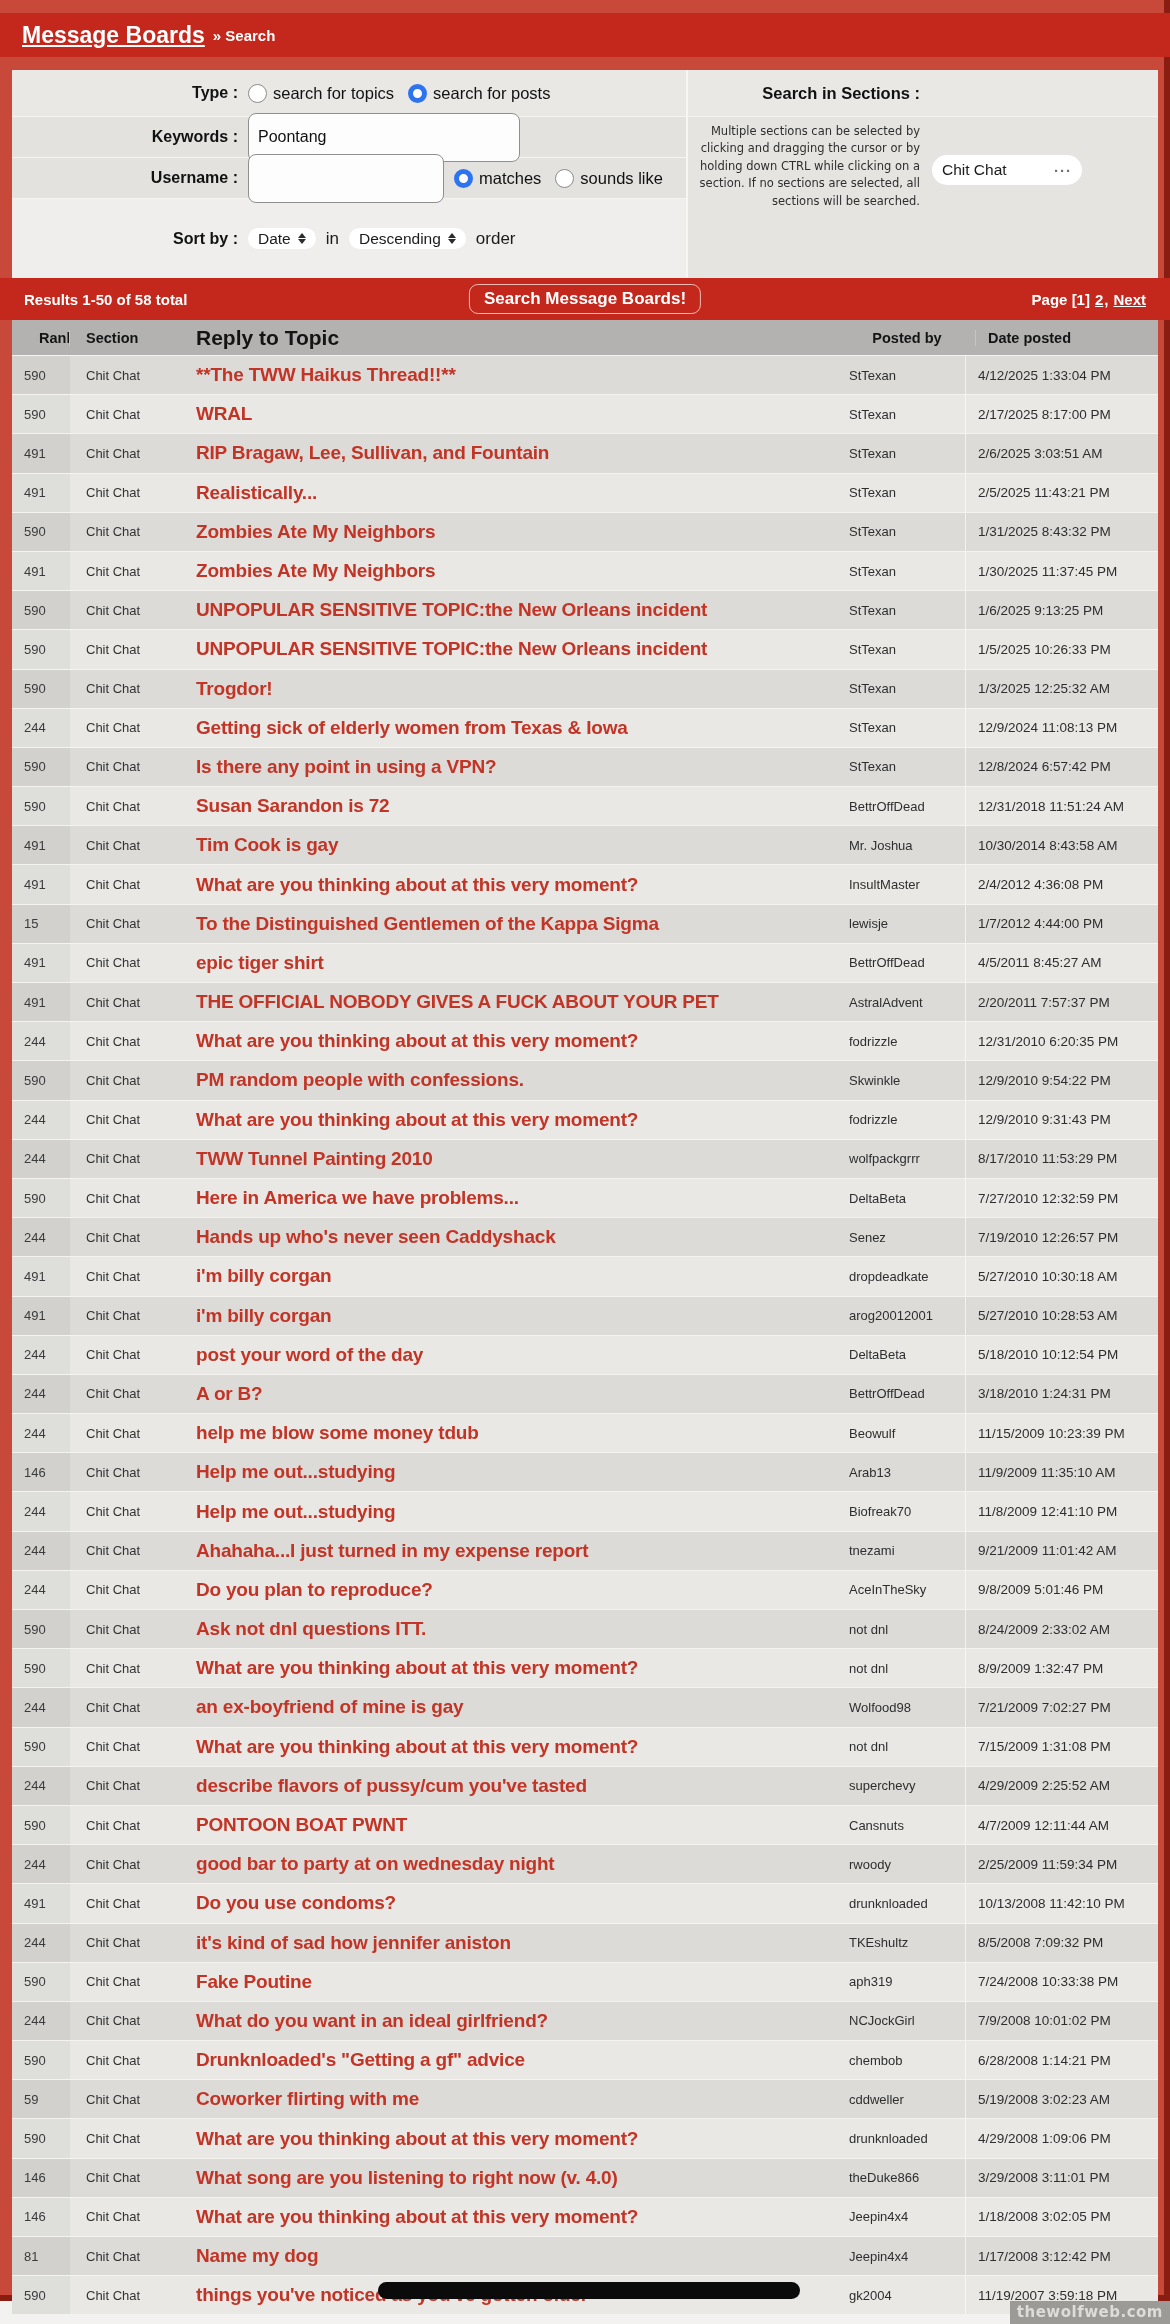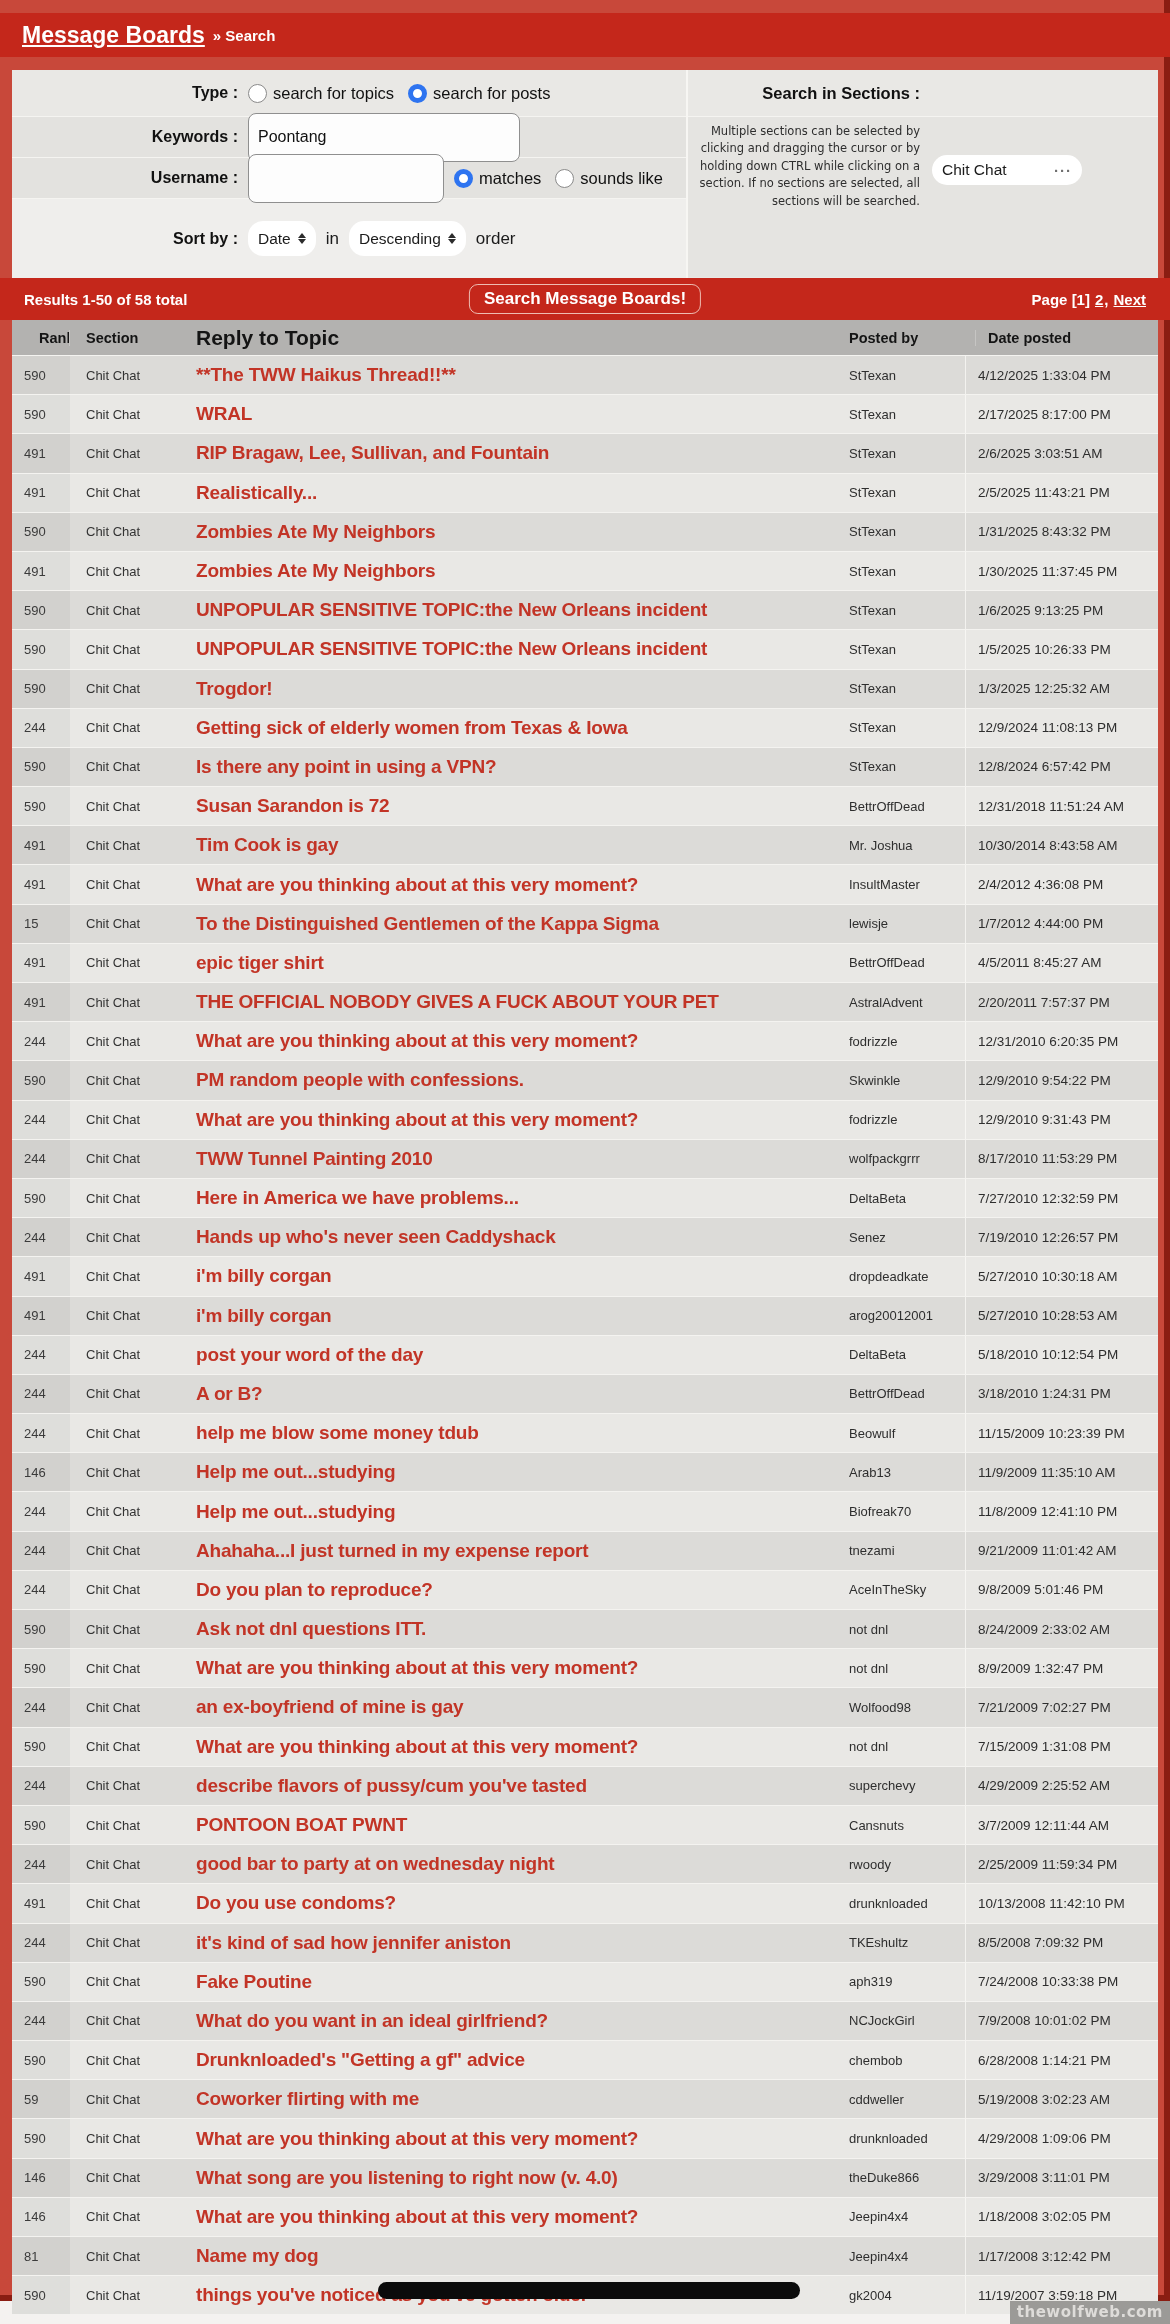--- a/index.html
+++ b/index.html
@@ -33,21 +33,21 @@
   .flabel { width:236px; text-align:right; font-weight:bold; font-size:16px; color:#111;
             padding-right:10px; flex:none; }
   .radio-opt { display:flex; align-items:center; gap:6px; margin-right:14px; font-size:16.5px; color:#111; cursor:pointer;}
   .radio { width:19px; height:19px; border-radius:50%; background:#fff; border:1.5px solid #8a8a8a; flex:none;}
   .radio.checked { border:5.5px solid #2e74f0; }
   .txt { height:49px; border:1.5px solid #8f8f8f; border-radius:8px; background:#fdfdfd;
          font-size:16px; padding:0 9px; font-family:"Liberation Sans",sans-serif; color:#111;}
   .txt.keywords { width:272px; }
   .txt.username { width:196px; margin-right:10px; }
 
-  .pill { background:#fff; border-radius:15px; height:35px; display:inline-flex; align-items:center;
+  .pill { background:#fff; border-radius:15px; height:21px; display:inline-flex; align-items:center;
           padding:0 10px; font-size:15.5px; color:#1b1b1b; gap:7px; cursor:pointer; }
   .updown { display:flex; flex-direction:column; gap:1px; }
   .updown i { display:block; width:0; height:0; border-left:4px solid transparent; border-right:4px solid transparent; }
   .updown i.up { border-bottom:5px solid #2c2c2c; }
   .updown i.dn { border-top:5px solid #2c2c2c; }
   .sort-word { font-size:17px; color:#1b1b1b; margin:8px 10px; }
 
   .sections-label-row { height:46px; display:flex; align-items:center; }
   .sections-label { width:232px; text-align:right; font-weight:bold; font-size:16.5px; color:#111; }
   .sections-body { display:flex; border-top:1px solid #f5f4f1; background:#e5e4e1; height:161px; }
@@ -69,21 +69,21 @@
   .page-nav a { color:#fff; text-decoration:underline; cursor:pointer; }
   .page-nav .comma { margin-left:-4px; }
 
   
   .thead { height:35px; background:#b3b2b0; display:grid;
            grid-template-columns:58px 112px 655px 128px 1fr; align-items:center; color:#141414; }
   .thead .h { white-space:nowrap; overflow:hidden; }
   .h-rank   { font-size:14.5px; font-weight:bold; padding-left:10px; border-right:1px solid #c6c5c3;margin-left:17px;}
   .h-section{ font-size:14.5px; font-weight:bold; padding-left:16px; }
   .h-topic  { font-size:21px;   font-weight:bold; padding-left:14px; }
-  .h-poster { font-size:14.5px; font-weight:bold; padding-left:12px; }
+  .h-poster { font-size:14.5px; font-weight:bold; padding-left:12px;text-align:center; }
   .h-date   { font-size:14.5px; font-weight:bold; padding-left:12px; border-left:1px solid #c6c5c3;margin-left:10px;}
 
   .tbody { background:#e9e8e5; }
   .result-row { height:39.2px; display:grid; grid-template-columns:58px 112px 655px 128px 1fr;
                 align-items:center; border-top:1px solid #f4f3f0; }
   .result-row.odd  { background:#dcdbd8; }
   .result-row.even { background:#e9e8e5; }
   .cell { white-space:nowrap; overflow:hidden; }
   .c-rank    { font-size:13px; color:#3b3b3b; padding-left:12px; height:100%; display:flex; align-items:center;
                background:rgba(0,0,0,0.045); }
@@ -454,21 +454,21 @@
           <div class="cell c-section">Chit Chat</div>
           <div class="cell c-title">describe flavors of pussy/cum you've tasted</div>
           <div class="cell c-poster">superchevy</div>
           <div class="cell c-date">4/29/2009 2:25:52 AM</div>
         </div>
         <div class="result-row even">
           <div class="cell c-rank">590</div>
           <div class="cell c-section">Chit Chat</div>
           <div class="cell c-title">PONTOON BOAT PWNT</div>
           <div class="cell c-poster">Cansnuts</div>
-          <div class="cell c-date">3/7/2009 12:11:44 AM</div>
+          <div class="cell c-date">4/7/2009 12:11:44 AM</div>
         </div>
         <div class="result-row odd">
           <div class="cell c-rank">244</div>
           <div class="cell c-section">Chit Chat</div>
           <div class="cell c-title">good bar to party at on wednesday night</div>
           <div class="cell c-poster">rwoody</div>
           <div class="cell c-date">2/25/2009 11:59:34 PM</div>
         </div>
         <div class="result-row even">
           <div class="cell c-rank">491</div>

